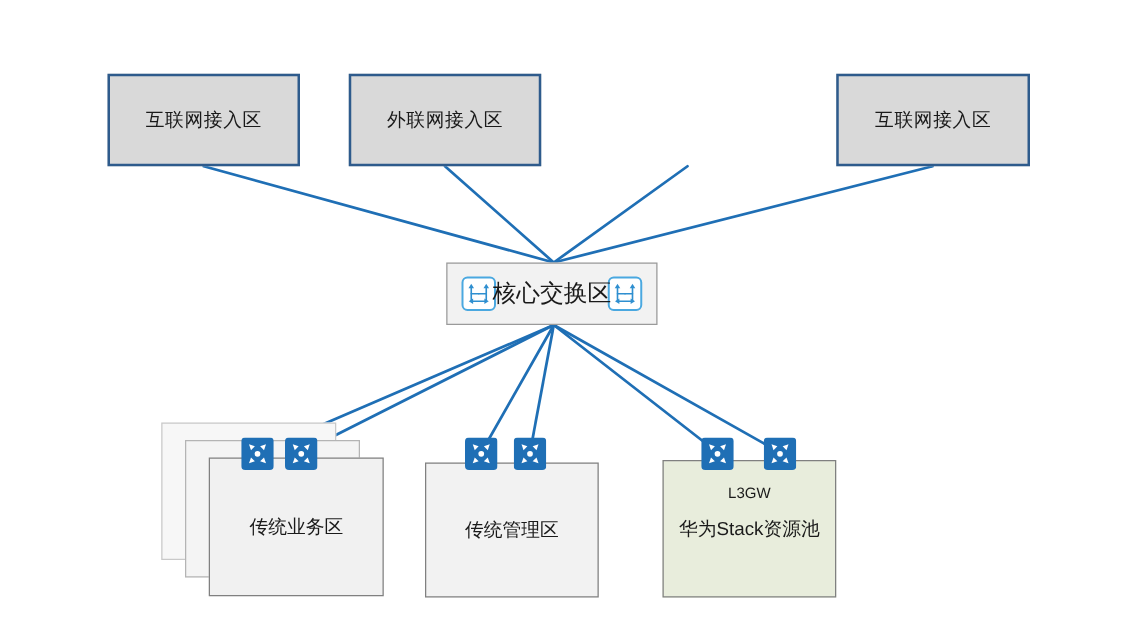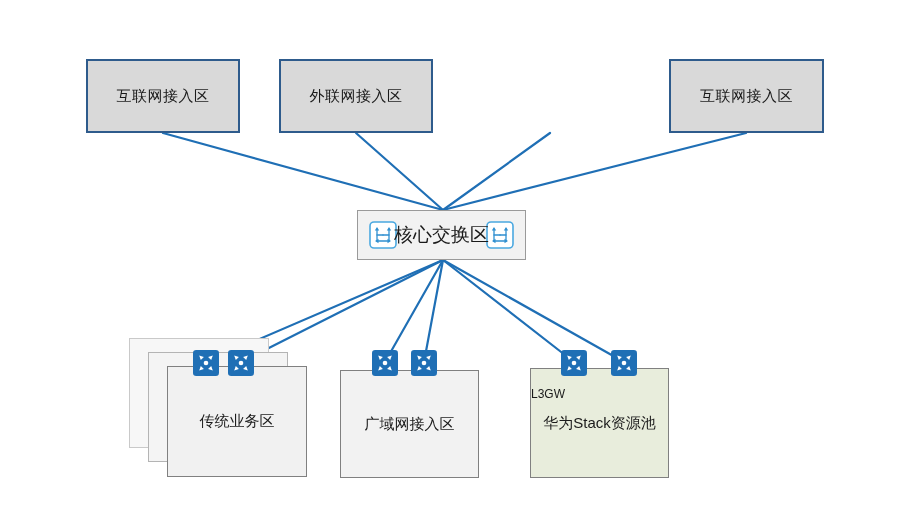--- a/index.html
+++ b/index.html
@@ -83,21 +83,21 @@
     white-space: nowrap;
   }
   .region-sublabel {
     font-size: 12px;
     color: #1a1a1a;
     white-space: nowrap;
     position: absolute;
     top: 18px;
     left: 0;
     right: 0;
-    text-align: left;
+    text-align: center;
   }
   
   .stack-back {
     background: #f7f7f7;
     border: 1px solid #c9c9c9;
   }
   .stack-back .region-label { color: #d2d2d2; }
   .stack-mid {
     background: #f4f4f4;
     border: 1px solid #b4b4b4;
@@ -205,21 +205,21 @@
     <span class="region-label">传统业务区</span>
   </div>
   <div class="region stack-mid" style="left:148px; top:352px; width:140px; height:110px;">
     <span class="region-label">传统业务区</span>
   </div>
   <div class="region stack-front" style="left:167px; top:366px; width:140px; height:111px;">
     <span class="region-label">传统业务区</span>
   </div>
 
   <div class="region plain-box" style="left:340px; top:370px; width:139px; height:108px;">
-    <span class="region-label">广域网接入区</span>
+    <span class="region-label">传统管理区</span>
   </div>
 
   <div class="region green-box" style="left:530px; top:368px; width:139px; height:110px;">
     <span class="region-sublabel">L3GW</span>
     <span class="region-label">华为Stack资源池</span>
   </div>
 
   <svg class="sw-icon" style="left:193px; top:350px;" viewBox="0 0 26 26" xmlns="http://www.w3.org/2000/svg">
       <rect x="0" y="0" width="26" height="26" rx="3.2" ry="3.2" fill="#1f6fb5"></rect>
       <g fill="#ffffff">

